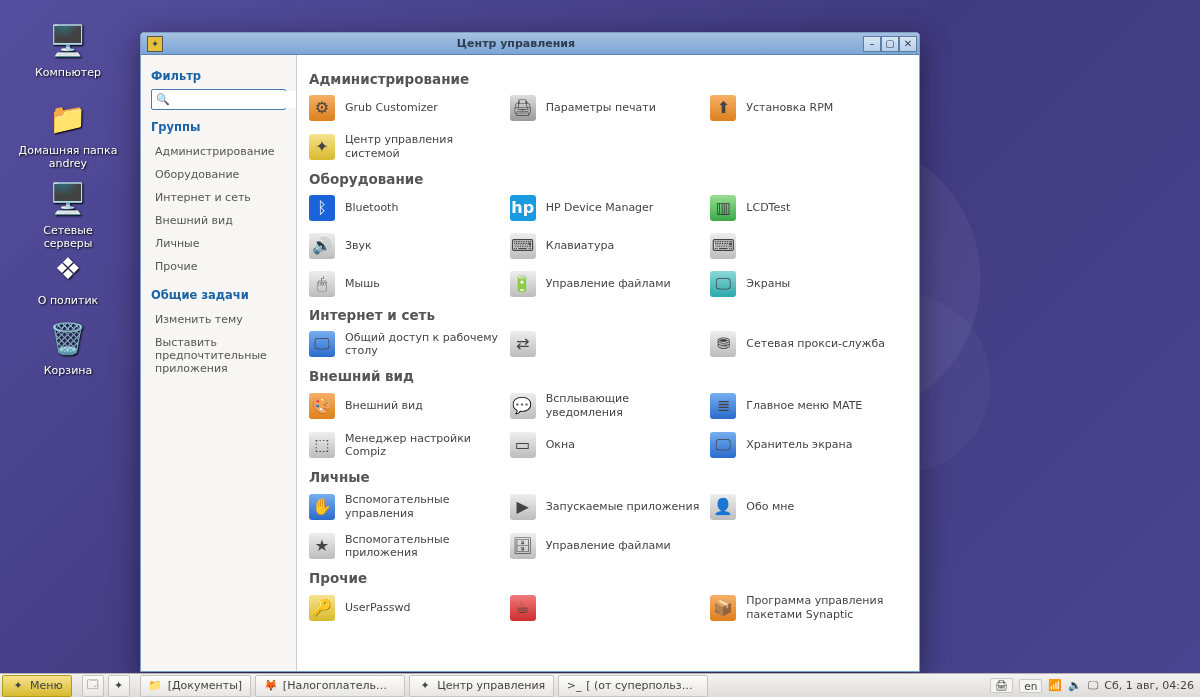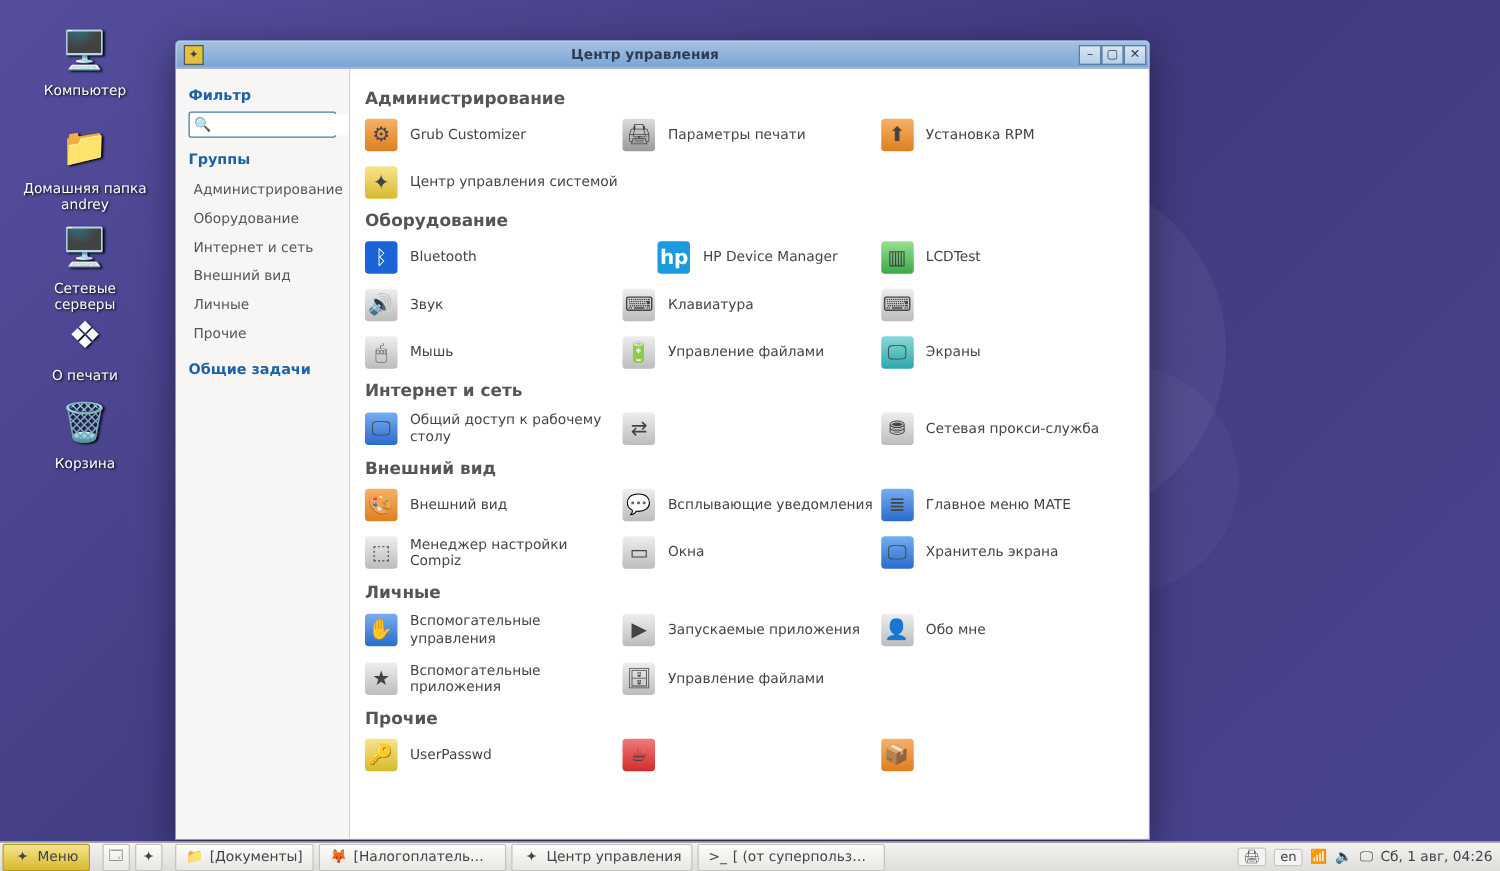--- a/index.html
+++ b/index.html
@@ -18,21 +18,21 @@
 
 .window { position:absolute; top:32px; left:140px; width:780px; height:640px; background:#f2f1f0; border:1px solid #7b9dc6; border-radius:4px 4px 0 0; box-shadow:0 8px 30px rgba(0,0,0,.45); display:flex; flex-direction:column; }
 .titlebar { height:22px; background:linear-gradient(#a6c1e0,#7ba5d6); border-bottom:1px solid #5c84b0; display:flex; align-items:center; color:#2c3e50; font-size:11px; border-radius:4px 4px 0 0; }
 .titlebar .appico{width:16px;height:16px;margin:0 6px;background:#e6c039;border:1px solid #555;font-size:9px;display:flex;align-items:center;justify-content:center;font-weight:bold;}
 .titlebar .title{flex:1;text-align:center;font-weight:bold;}
 .titlebar .btns{display:flex;gap:0;margin-right:2px;}
 .titlebar .wbtn{width:18px;height:16px;border:1px solid #5a7da6;background:linear-gradient(#d8e6f5,#b7cfe8);font-size:10px;display:flex;align-items:center;justify-content:center;cursor:pointer;}
 .body{flex:1;display:flex;overflow:hidden;}
 
 
-.sidebar{width:139px;background:#f7f6f5;border-right:1px solid #d0cfce;padding:10px 10px 6px;font-size:11px;color:#555;overflow:auto;}
+.sidebar{width:156px;background:#f7f6f5;border-right:1px solid #d0cfce;padding:10px 10px 6px;font-size:11px;color:#555;overflow:auto;}
 .sb-head{color:#1a63a7;font-weight:bold;margin:4px 0 6px;font-size:11.5px;}
 .sb-search{display:flex;align-items:center;border:1px solid #4a78b0;border-radius:2px;background:#fff;padding:1px 4px;margin-bottom:10px;}
 .sb-search input{flex:1;border:none;outline:none;font-size:11px;padding:2px;}
 .sb-link{padding:5px 4px;cursor:pointer;color:#555;border-radius:2px;}
 
 
 .main{flex:1;background:#fff;overflow:auto;padding:8px 12px 16px;}
 .section-title{font-size:13.5px;font-weight:bold;color:#555;margin:8px 0 8px;}
 .grid{display:grid;grid-template-columns:repeat(3,1fr);row-gap:12px;column-gap:4px;margin-bottom:10px;}
 .item{display:flex;align-items:center;gap:10px;font-size:11px;color:#444;cursor:pointer;line-height:1.25;}
@@ -47,21 +47,21 @@
 .tray .chip{padding:0 4px;border:1px solid #cac8c4;border-radius:2px;background:#f5f4f2;font-size:10.5px;}
 
 
 .c-orange{background:linear-gradient(#f7b066,#de7f1e);}
 .c-red{background:linear-gradient(#ef7a7a,#cf2d2d);}
 .c-blue{background:linear-gradient(#76aef0,#2a6bcc);}
 .c-grey{background:linear-gradient(#ddd,#999);}
 .c-green{background:linear-gradient(#9adf93,#3aa84a);}
 .c-teal{background:linear-gradient(#8cd8d8,#2aa8aa);}
 .c-yellow{background:linear-gradient(#f7e390,#d7ba2c);}
-.c-hp{background:#1a9be0;color:#fff;font-weight:bold;border-radius:50%;margin-left:28px;}
+.c-hp{background:#1a9be0;color:#fff;font-weight:bold;border-radius:50%;}
 .c-bt{background:#1a63d8;color:#fff;border-radius:4px;}
 .c-steel{background:linear-gradient(#eee,#bcbcbc);}
 </style>
 </head>
 <body>
 
 <div class="desktop"></div>
 
 <div id="desk">
     <div class="desktop-icon di1">
@@ -71,21 +71,21 @@
     <div class="desktop-icon di2">
       <div class="ico">📁</div>
       <div>Домашняя папка andrey</div>
     </div>
     <div class="desktop-icon di3">
       <div class="ico">🖥️</div>
       <div>Сетевые серверы</div>
     </div>
     <div class="desktop-icon di4">
       <div class="ico">❖</div>
-      <div>О печати</div>
+      <div>О политик</div>
     </div>
     <div class="desktop-icon di5">
       <div class="ico">🗑️</div>
       <div>Корзина</div>
     </div>
   </div>
 
 <div class="window">
   <div class="titlebar">
     <div class="appico">✦</div>
@@ -106,20 +106,24 @@
       <div class="sb-head">Группы</div>
       <div id="sb-groups">
           <div class="sb-link">Администрирование</div>
           <div class="sb-link">Оборудование</div>
           <div class="sb-link">Интернет и сеть</div>
           <div class="sb-link">Внешний вид</div>
           <div class="sb-link">Личные</div>
           <div class="sb-link">Прочие</div>
         </div>
       <div class="sb-head" style="margin-top:10px">Общие задачи</div>
+      <div id="sb-tasks">
+          <div class="sb-link">Изменить тему</div>
+          <div class="sb-link">Выставить предпочтительные приложения</div>
+        </div>
     </div>
     <div class="main" id="main">
         <div class="section-title">Администрирование</div>
         <div class="grid">
           <div class="item">
             <div class="ic c-orange">⚙</div>
             <div>Grub Customizer</div>
           </div>
           <div class="item">
             <div class="ic c-grey">🖨</div>
@@ -240,20 +244,21 @@
         <div class="grid">
           <div class="item">
             <div class="ic c-yellow">🔑</div>
             <div>UserPasswd</div>
           </div>
           <div class="item">
             <div class="ic c-red">☕</div>
           </div>
           <div class="item">
             <div class="ic c-orange">📦</div>
+            <div>Программа управления пакетами Synaptic</div>
           </div>
         </div>
       </div>
   </div>
 </div>
 
 <div class="taskbar">
   <div class="tb-btn" style="background:linear-gradient(#f7e390,#d7ba2c);border-color:#b79a1c">
     <span class="tico">✦</span>
     <span>Меню</span>

